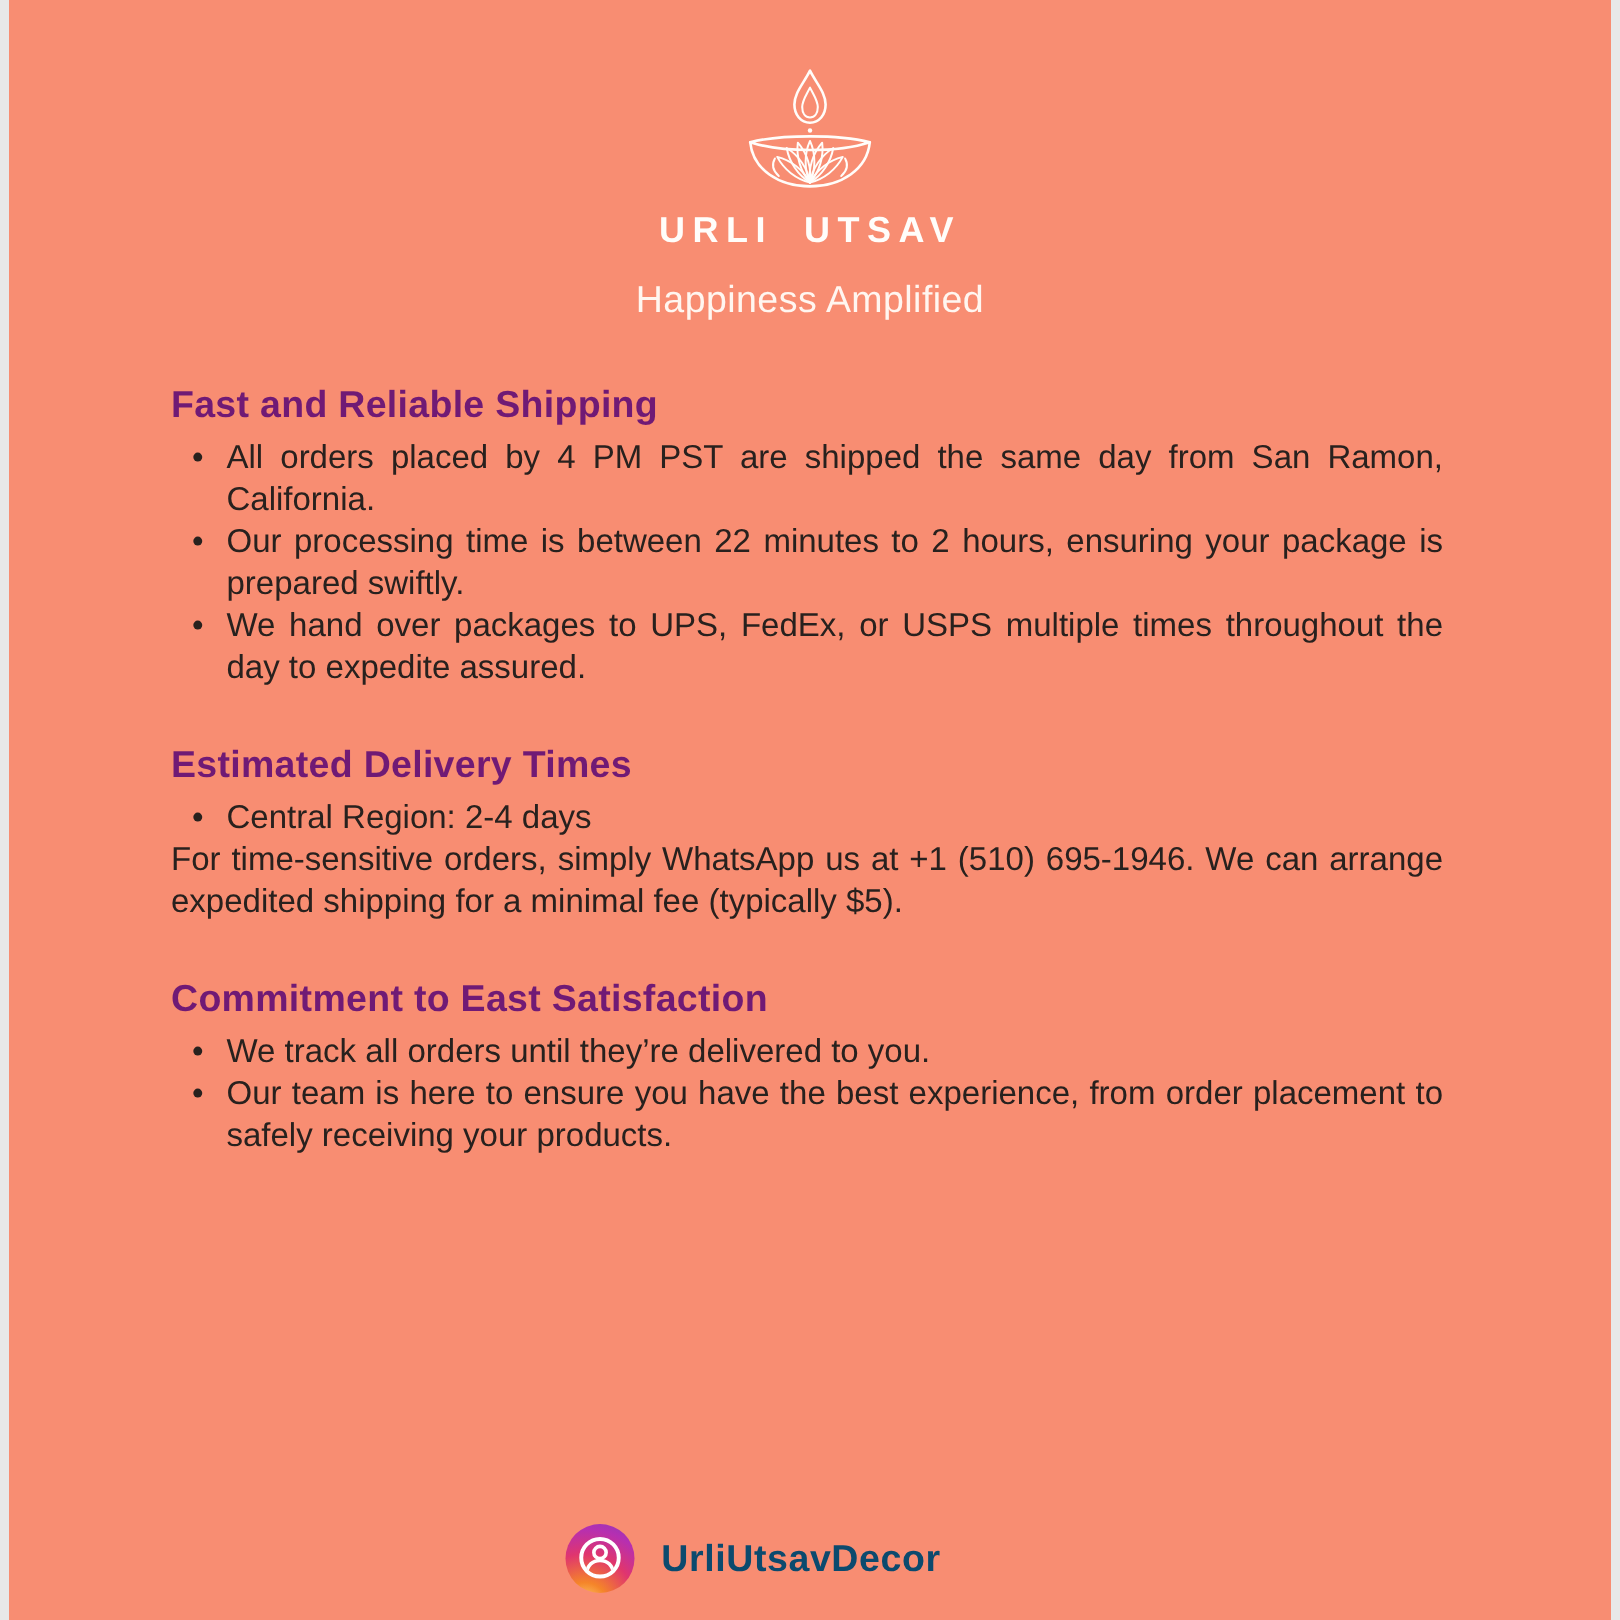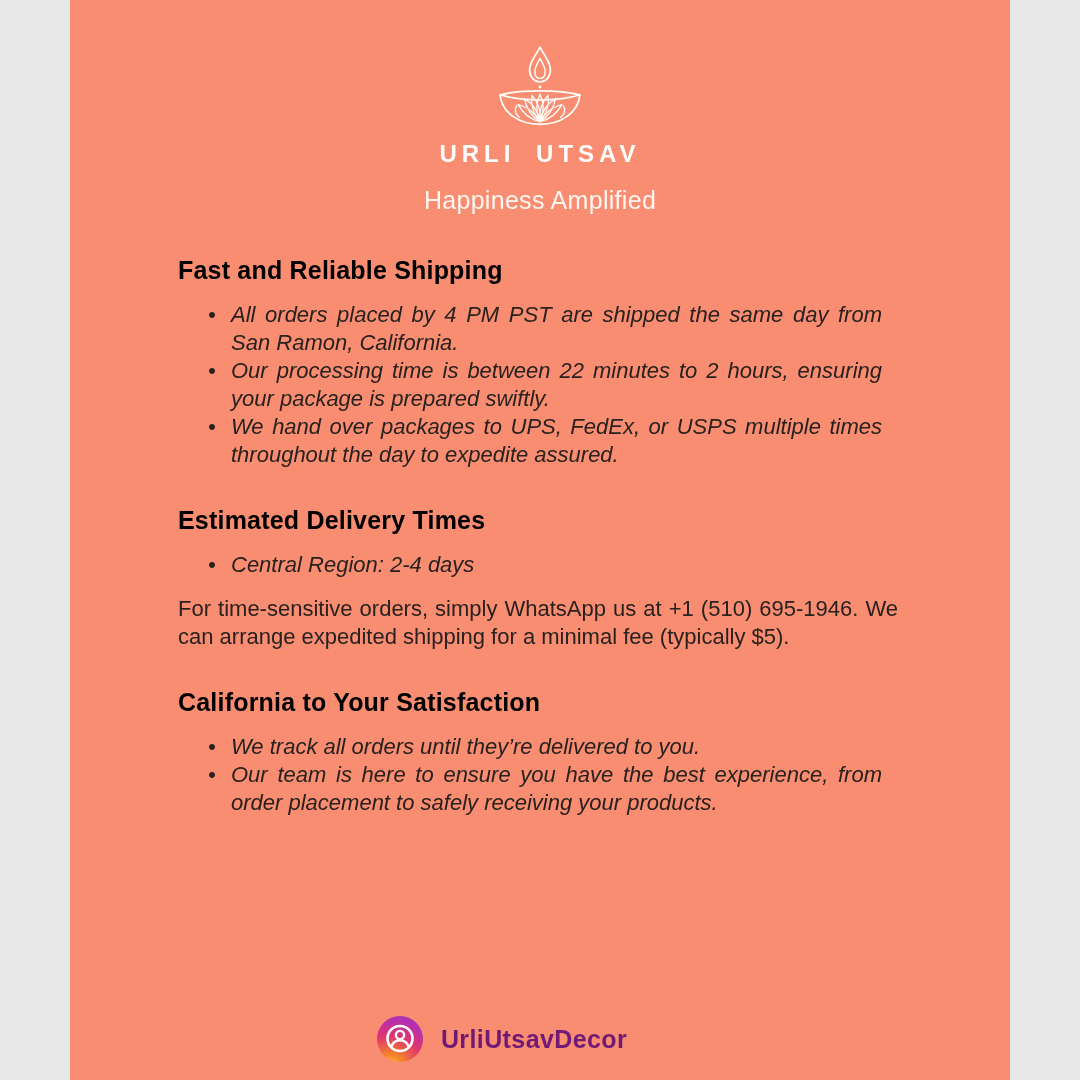--- a/index.html
+++ b/index.html
@@ -1,20 +1,20 @@
 <!DOCTYPE html>
 <html><head>
 <meta charset="utf-8">
 <style>
   html,body { margin:0; padding:0; }
   body { background:#e8e8e8; font-family:"Liberation Sans", sans-serif; }
 
   .canvas {
     position:relative;
-    width:940px; height:1080px;
+    width:1068px; height:1080px;
     margin:0 auto;
     background:#F88D72;
     overflow:hidden;
     -webkit-font-smoothing:antialiased;
   }
 
   
   .header { padding-top:42px; text-align:center; }
   .logo-wrap { line-height:0; }
   .brand-name {
@@ -37,24 +37,24 @@
   .content {
     margin:40px 112px 0 108px;
     color:#28211E;
   }
   .section + .section { margin-top:36px; }
   .section-title {
     margin:0 0 6px 0;
     font-size:25px;
     line-height:30px;
     font-weight:700;
-    color:#000000;
+    color:#701a75;
     letter-spacing:0.2px;
   }
-  ul.bullets { list-style:none; margin:16px; padding:0;font-style:italic; }
+  ul.bullets { list-style:none; margin:0; padding:0; }
   ul.bullets li {
     position:relative;
     padding-left:37px;
     font-size:22px;
     line-height:28px;
     text-align:justify;
   }
   ul.bullets li::before {
     content:"\2022";
     position:absolute;
@@ -79,21 +79,21 @@
   }
   .ig-badge {
     width:46px; height:46px;
     border-radius:50%;
     background: radial-gradient(circle at 28% 118%,
       #FFD978 0%, #F58529 24%, #E0356E 54%, #B62FB1 80%, #8A3AB9 100%);
     display:flex; align-items:center; justify-content:center;
     flex:0 0 auto;
   }
   .handle {
-    color:#701a75;
+    color:#0c4a6e;
     font-size:25px;
     font-weight:700;
     letter-spacing:0.4px;
   }
 </style>
 </head>
 <body>
 
 <div class="canvas">
 
@@ -139,21 +139,21 @@
     <div class="section">
       <h2 class="section-title">Estimated Delivery Times</h2>
       <ul class="bullets">
         <li>Central Region: 2-4 days</li>
       </ul>
       <p class="note">For time-sensitive orders, simply WhatsApp us at +1 (510) 695-1946. We can arrange expedited shipping for a minimal fee (typically $5).</p>
     </div>
 
 
     <div class="section">
-      <h2 class="section-title">California to Your Satisfaction</h2>
+      <h2 class="section-title">Commitment to East Satisfaction</h2>
       <ul class="bullets">
         <li>We track all orders until they’re delivered to you.</li>
         <li>Our team is here to ensure you have the best experience, from order placement to safely receiving your products.</li>
       </ul>
     </div>
 
   </div>
 
   <div class="footer">
     <div class="ig-badge">

